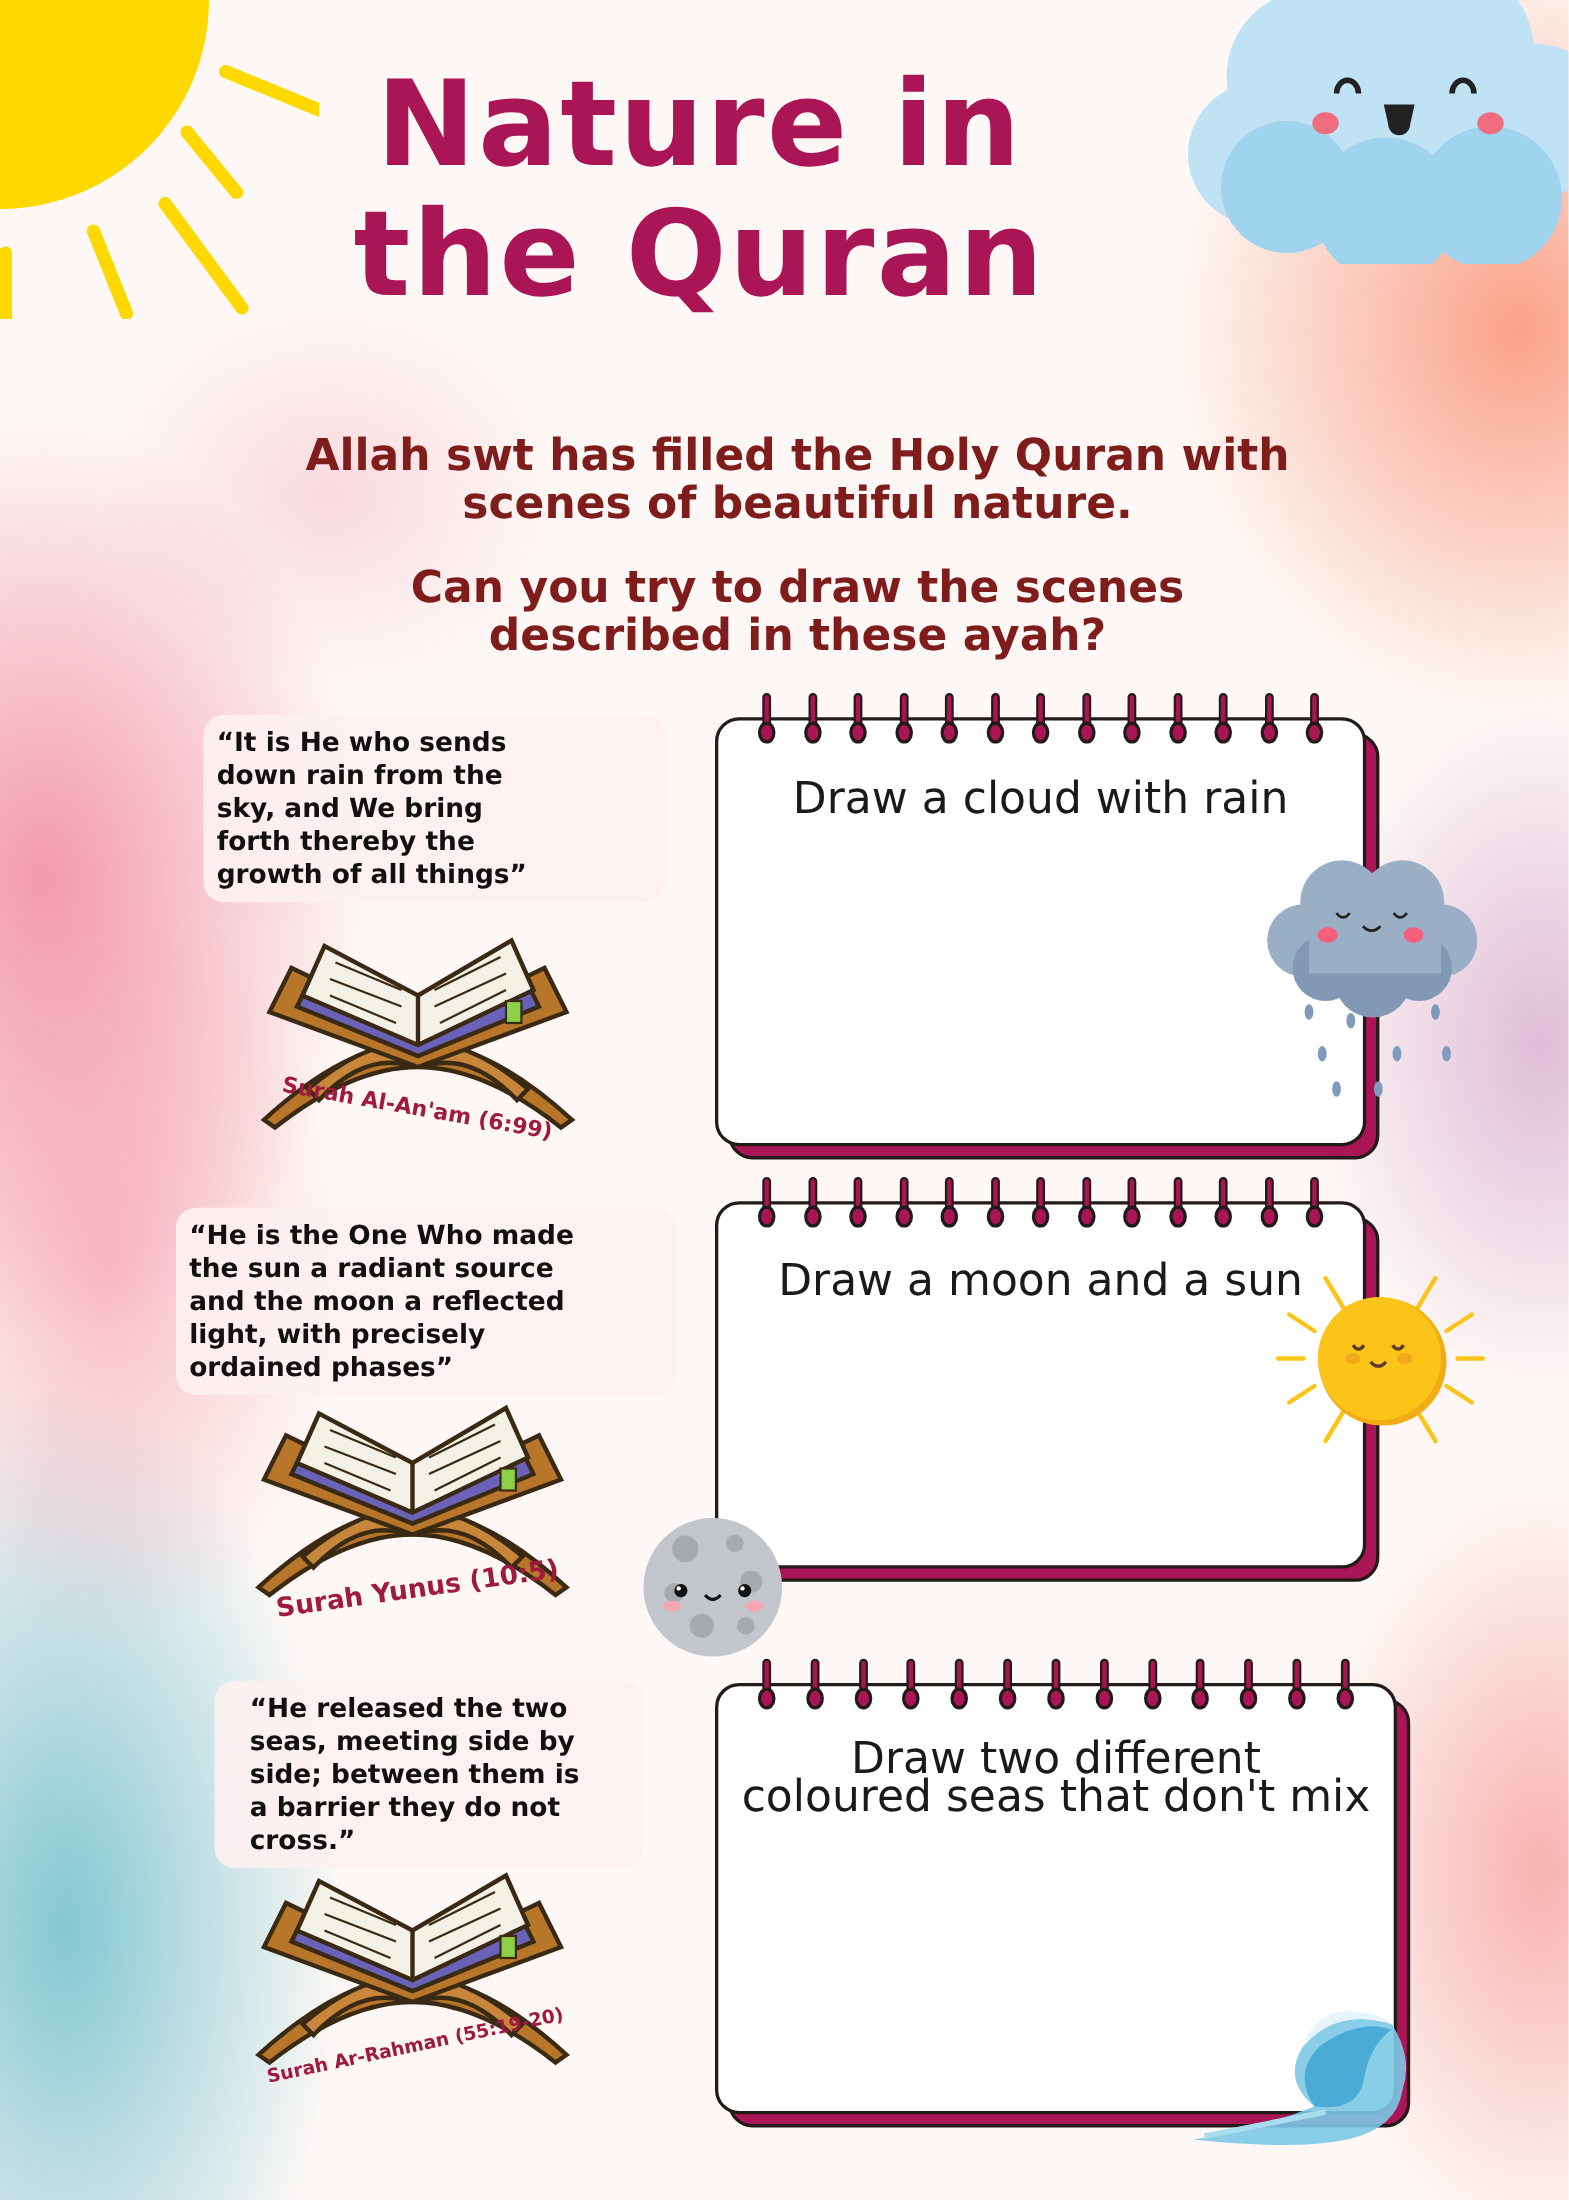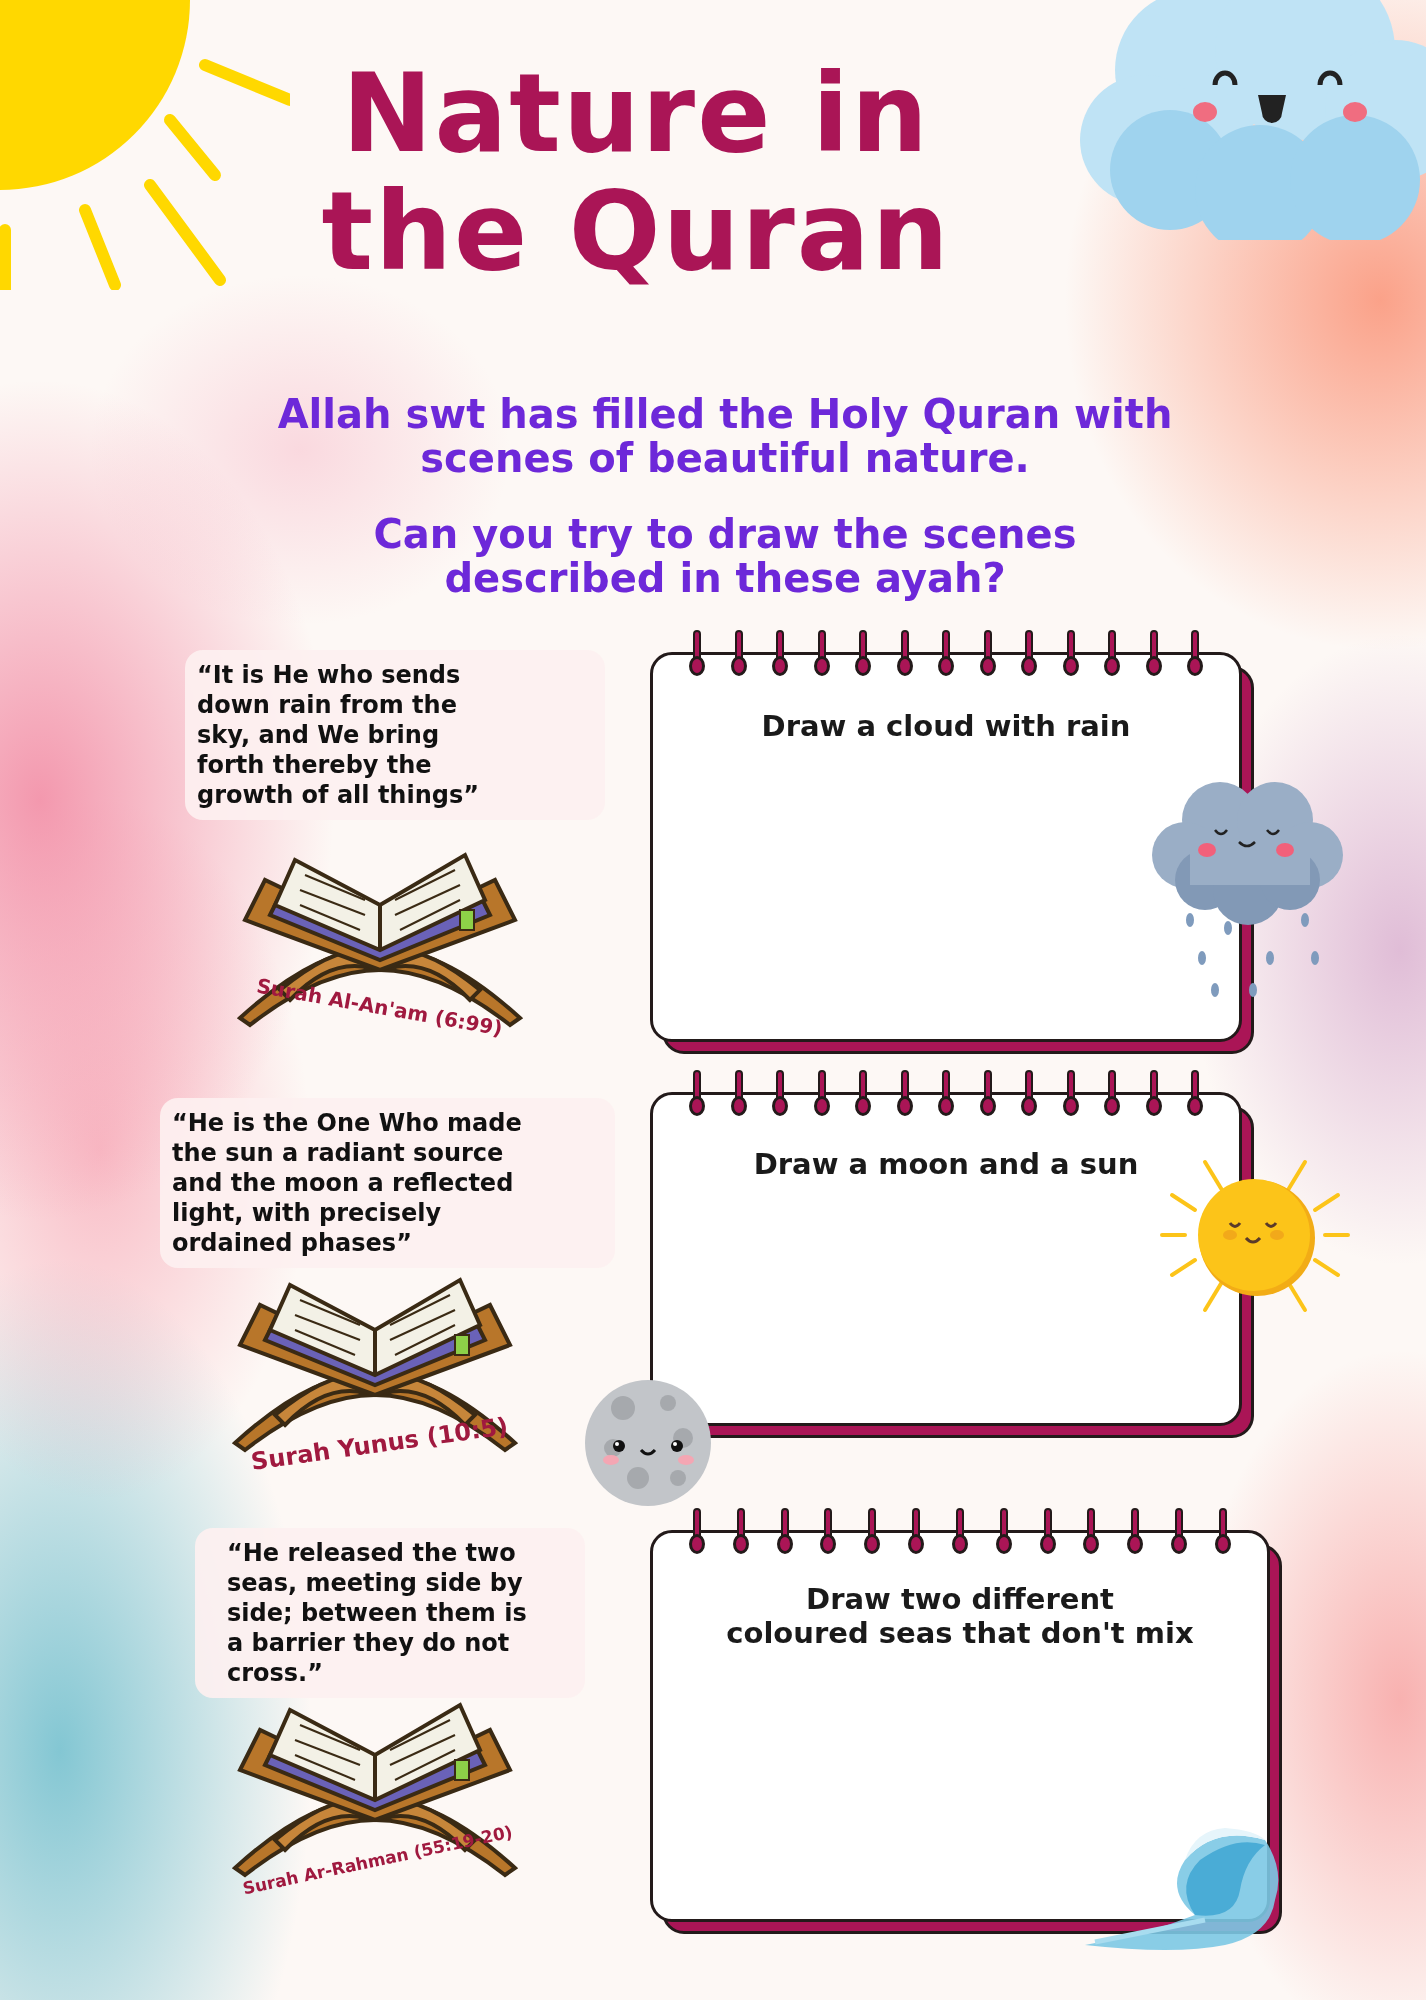--- a/index.html
+++ b/index.html
@@ -22,21 +22,21 @@
   }
   .sun-big { position:absolute; left:-10px; top:-10px; width:300px; height:300px; }
   .cloud-big { position:absolute; left:1075px; top:0px; width:351px; height:240px; }
   .title {
     position:absolute; left:0; width:1272px; top:55px; text-align:center;
     color:#aa1556; font-family:"DejaVu Sans", sans-serif; font-weight:bold;
     font-size:108px; line-height:118px; letter-spacing:2px;
   }
   .subtitle {
     position:absolute; left:150px; width:1150px; text-align:center;
-    color:#6d28d9; font-weight:bold; font-size:40px; line-height:44px;
+    color:#7f1d1d; font-weight:bold; font-size:40px; line-height:44px;
     font-family:"DejaVu Sans", sans-serif;
   }
   .sub1 { top:392px; }
   .sub2 { top:512px; }
   .quote {
     position:absolute; background:rgba(253,240,240,0.92); border-radius:18px;
     color:#111; font-weight:bold; text-align:left;
     font-size:24px; line-height:30px; padding:10px 12px;
     font-family:"DejaVu Sans", sans-serif; box-sizing:border-box;
   }
@@ -52,21 +52,21 @@
   }
   .pad .sheet {
     position:absolute; inset:0; background:#fff; border:3px solid #231a1a; border-radius:22px;
   }
   .pad .rings { position:absolute; top:-22px; left:40px; right:40px; display:flex; justify-content:space-between; }
   .ring { position:relative; width:14px; height:48px; }
   .ring .bar { position:absolute; left:3px; top:0; width:8px; height:38px; background:#aa1556; border:2px solid #231a1a; border-radius:5px; box-sizing:border-box; }
   .ring .hole { position:absolute; left:-1px; top:26px; width:16px; height:20px; background:#aa1556; border:3px solid #231a1a; border-radius:50%; box-sizing:border-box; }
   .pad .prompt {
     position:absolute; left:0; right:0; text-align:center; color:#1a1a1a;
-    font-weight:bold; font-size:29px; line-height:34px; font-family:"DejaVu Sans", sans-serif;
+    font-weight:normal; font-size:40px; line-height:34px; font-family:"DejaVu Sans", sans-serif;
   }
   .deco { position:absolute; }
 </style>
 </head>
 <body>
 
 <div class="bg"></div>
 
 <svg class="sun-big" viewBox="0 0 300 300">
   <circle cx="10" cy="10" r="190" fill="#ffd800"></circle>

